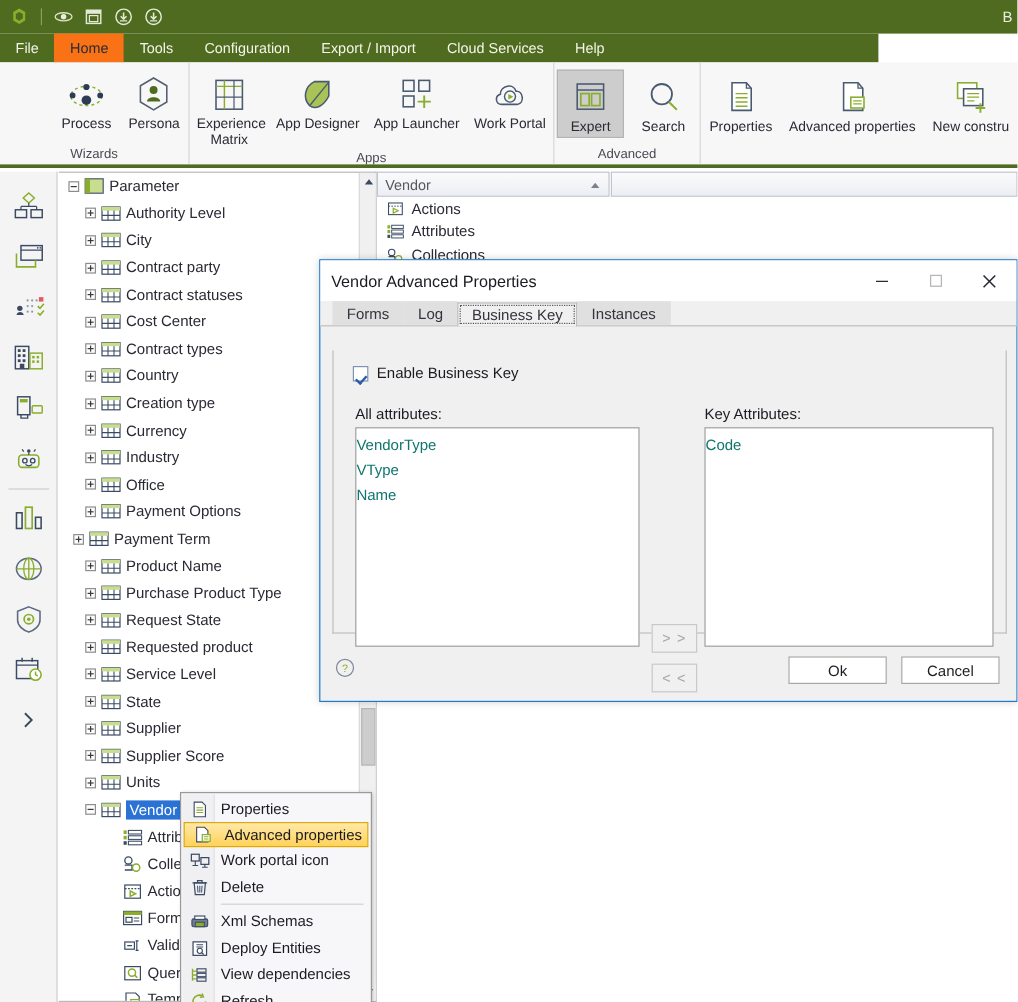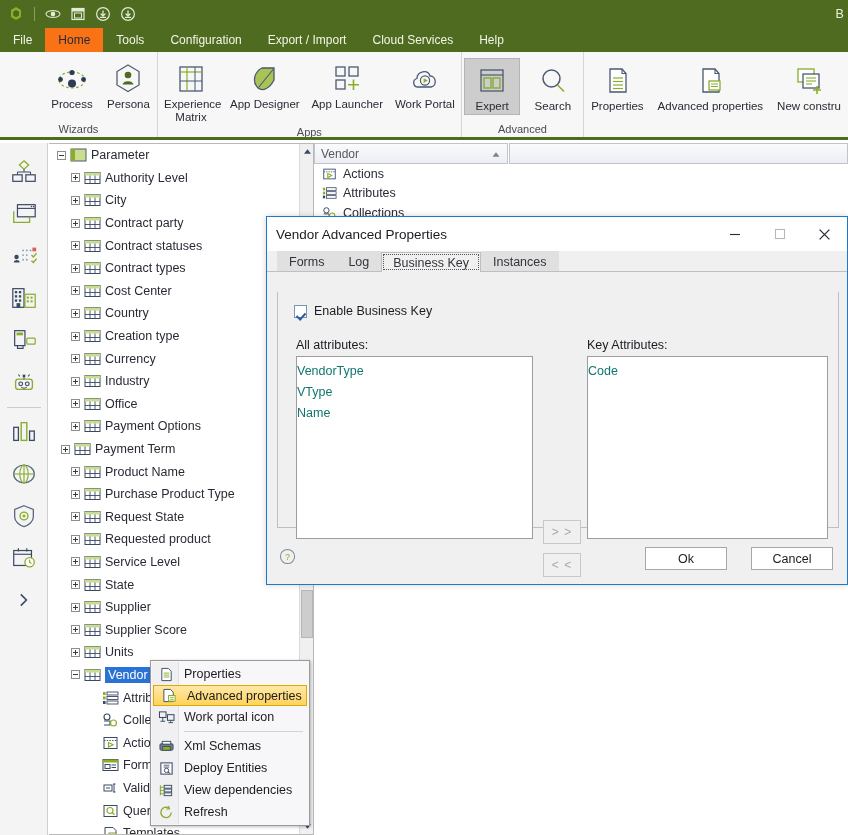--- a/index.html
+++ b/index.html
@@ -23,21 +23,21 @@
   #qat { display:flex; align-items:center; gap:9px; padding-left:8px; }
   .qat-ico { width:16px; height:16px; display:block; }
   .qat-sep { width:1px; height:14px; background:#88a05c; margin:0 1px; }
   #title-right {
     margin-left:auto; padding-right:4px; color:#e9efdd;
     font-size:12.5px; letter-spacing:.2px; overflow:hidden; white-space:nowrap;
   }
 
   
   #menubar {
-    position:absolute; left:0; top:28px; width:848px; height:24px;
+    position:absolute; left:0; top:28px; width:732px; height:24px;
     background:#4e6b1f; display:flex; align-items:stretch;
   }
   .menu-item {
     display:flex; align-items:center; padding:0 13px;
     color:#f2f5ea; font-size:12px; cursor:default; white-space:nowrap;
   }
   .menu-item.active { background:#f97316; color:#2a2a35; }
 
   
   #ribbon {
@@ -188,21 +188,21 @@
   #movebtns {
     position:absolute; left:265px; top:228px; display:flex; flex-direction:column; gap:9px;
   }
   .movebtn {
     width:38px; height:24px; background:#f0f0f0; border:1px solid #c8c8c8;
     display:flex; align-items:center; justify-content:center;
     font-size:12px; color:#a7a7a7; letter-spacing:1px; cursor:default;
   }
   #dlg-footer { position:absolute; left:0; bottom:0; width:100%; height:46px; }
   #help-ico { position:absolute; left:12px; top:10px; cursor:default; }
-  #footer-btns { position:absolute; right:14px; top:9px; display:flex; gap:24px; }
+  #footer-btns { position:absolute; right:14px; top:9px; display:flex; gap:12px; }
   .footbtn {
     width:82px; height:23px; background:#ffffff; border:1px solid #a8a8a8;
     display:flex; align-items:center; justify-content:center;
     font-size:12.5px; color:#1b1b22; cursor:default;
   }
 
   
   #ctxmenu {
     position:absolute; left:150px; top:660px; width:160px;
     background:#f7f7f9; border:1px solid #9a9a9a;
@@ -608,32 +608,32 @@
         </div>
         <div class="trow" style="padding-left: 22px;">
           <span class="expander plus"></span>
           <span class="ticon"><svg viewBox="0 0 17 14" width="17" height="14">
               <rect x="1" y="1.5" width="15" height="11" fill="#fff" stroke="#3b4a63" stroke-width="1"></rect>
                 <rect x="1" y="1.5" width="15" height="3" fill="#c9dd8f"></rect>
                 <line x1="6" y1="4.5" x2="6" y2="12.5" stroke="#3b4a63" stroke-width=".9"></line>
                 <line x1="11" y1="4.5" x2="11" y2="12.5" stroke="#3b4a63" stroke-width=".9"></line>
                 <line x1="1" y1="8.5" x2="16" y2="8.5" stroke="#3b4a63" stroke-width=".9"></line>
             </svg></span>
+          <span class="tlabel">Cost Center</span>
+        </div>
+        <div class="trow" style="padding-left: 22px;">
+          <span class="expander plus"></span>
+          <span class="ticon"><svg viewBox="0 0 17 14" width="17" height="14">
+              <rect x="1" y="1.5" width="15" height="11" fill="#fff" stroke="#3b4a63" stroke-width="1"></rect>
+                <rect x="1" y="1.5" width="15" height="3" fill="#c9dd8f"></rect>
+                <line x1="6" y1="4.5" x2="6" y2="12.5" stroke="#3b4a63" stroke-width=".9"></line>
+                <line x1="11" y1="4.5" x2="11" y2="12.5" stroke="#3b4a63" stroke-width=".9"></line>
+                <line x1="1" y1="8.5" x2="16" y2="8.5" stroke="#3b4a63" stroke-width=".9"></line>
+            </svg></span>
           <span class="tlabel">Contract types</span>
-        </div>
-        <div class="trow" style="padding-left: 22px;">
-          <span class="expander plus"></span>
-          <span class="ticon"><svg viewBox="0 0 17 14" width="17" height="14">
-              <rect x="1" y="1.5" width="15" height="11" fill="#fff" stroke="#3b4a63" stroke-width="1"></rect>
-                <rect x="1" y="1.5" width="15" height="3" fill="#c9dd8f"></rect>
-                <line x1="6" y1="4.5" x2="6" y2="12.5" stroke="#3b4a63" stroke-width=".9"></line>
-                <line x1="11" y1="4.5" x2="11" y2="12.5" stroke="#3b4a63" stroke-width=".9"></line>
-                <line x1="1" y1="8.5" x2="16" y2="8.5" stroke="#3b4a63" stroke-width=".9"></line>
-            </svg></span>
-          <span class="tlabel">Cost Center</span>
         </div>
         <div class="trow" style="padding-left: 22px;">
           <span class="expander plus"></span>
           <span class="ticon"><svg viewBox="0 0 17 14" width="17" height="14">
               <rect x="1" y="1.5" width="15" height="11" fill="#fff" stroke="#3b4a63" stroke-width="1"></rect>
                 <rect x="1" y="1.5" width="15" height="3" fill="#c9dd8f"></rect>
                 <line x1="6" y1="4.5" x2="6" y2="12.5" stroke="#3b4a63" stroke-width=".9"></line>
                 <line x1="11" y1="4.5" x2="11" y2="12.5" stroke="#3b4a63" stroke-width=".9"></line>
                 <line x1="1" y1="8.5" x2="16" y2="8.5" stroke="#3b4a63" stroke-width=".9"></line>
             </svg></span>
@@ -1049,20 +1049,34 @@
         <span class="ctxicon">
           <svg viewBox="0 0 18 16" width="17" height="15">
             <rect x="1.5" y="2" width="7" height="6" fill="none" stroke="#3b4a63" stroke-width="1.1"></rect>
                 <path d="M5 8 L5 12 M2.5 12 L7.5 12" stroke="#3b4a63" stroke-width="1"></path>
                 <rect x="10" y="5" width="7" height="6" fill="none" stroke="#3b4a63" stroke-width="1.1"></rect>
                 <path d="M13.5 11 L13.5 13.5 M11 13.5 L16 13.5" stroke="#3b4a63" stroke-width="1"></path>
           </svg>
         </span>
         <span class="ctxlabel">Work portal icon</span>
       </div>
+      <div class="ctxitem">
+        <span class="ctxicon">
+          <svg viewBox="0 0 18 16" width="17" height="15">
+            <path d="M4 4 L14 4 L13 14.5 L5 14.5 Z" fill="none" stroke="#3b4a63" stroke-width="1.1"></path>
+                <path d="M2.5 4 L15.5 4 M7 2 L11 2 L11 4 L7 4 Z" stroke="#3b4a63" stroke-width="1.1" fill="none"></path>
+                <g stroke="#3b4a63" stroke-width=".9">
+              <line x1="7" y1="6.5" x2="7.4" y2="12.5"></line>
+              <line x1="9" y1="6.5" x2="9" y2="12.5"></line>
+              <line x1="11" y1="6.5" x2="10.6" y2="12.5"></line>
+            </g>
+          </svg>
+        </span>
+        <span class="ctxlabel">Delete</span>
+      </div>
       <div class="ctxsep"></div>
       <div class="ctxitem">
         <span class="ctxicon">
           <svg viewBox="0 0 18 16" width="17" height="15">
             <rect x="2" y="5" width="14" height="7" rx="1.5" fill="#6e7d90" stroke="#3b4a63" stroke-width="1"></rect>
                 <rect x="4.5" y="2.5" width="9" height="3" fill="#fff" stroke="#3b4a63" stroke-width="1"></rect>
                 <rect x="5" y="8" width="8" height="4" fill="#8aad2b" stroke="#3b4a63" stroke-width=".9"></rect>
           </svg>
         </span>
         <span class="ctxlabel">Xml Schemas</span>

